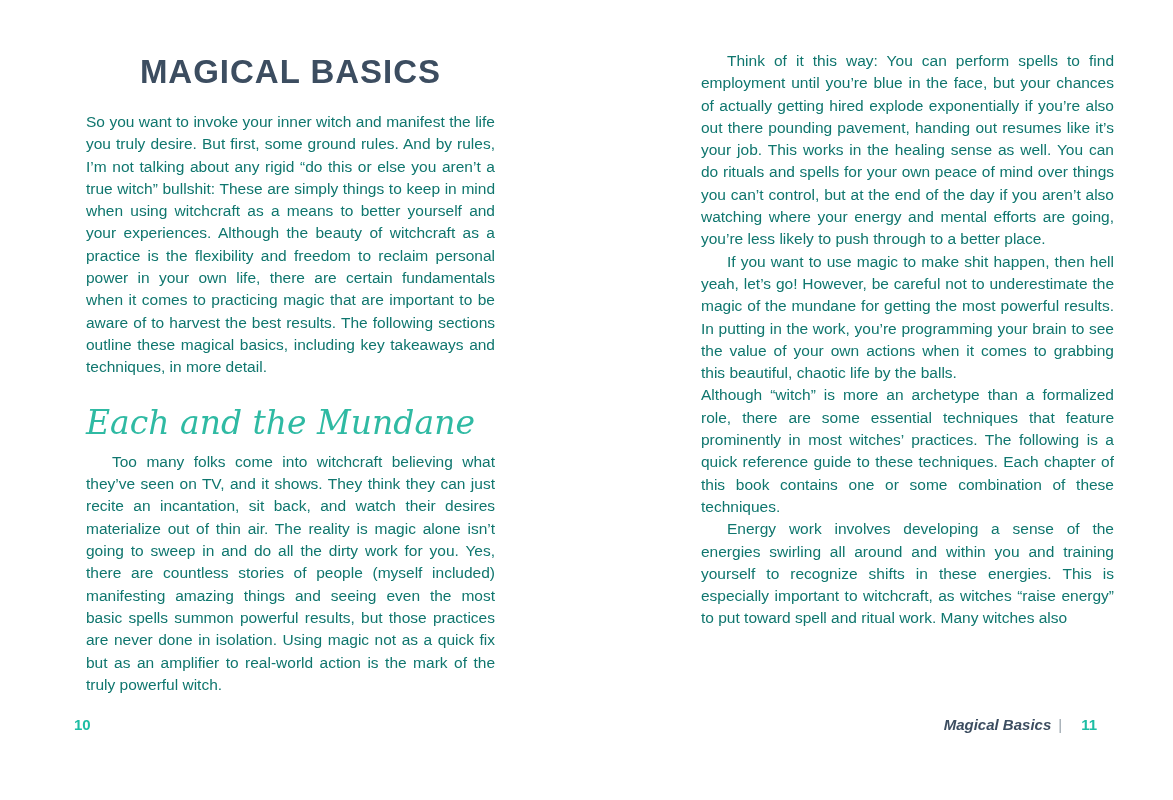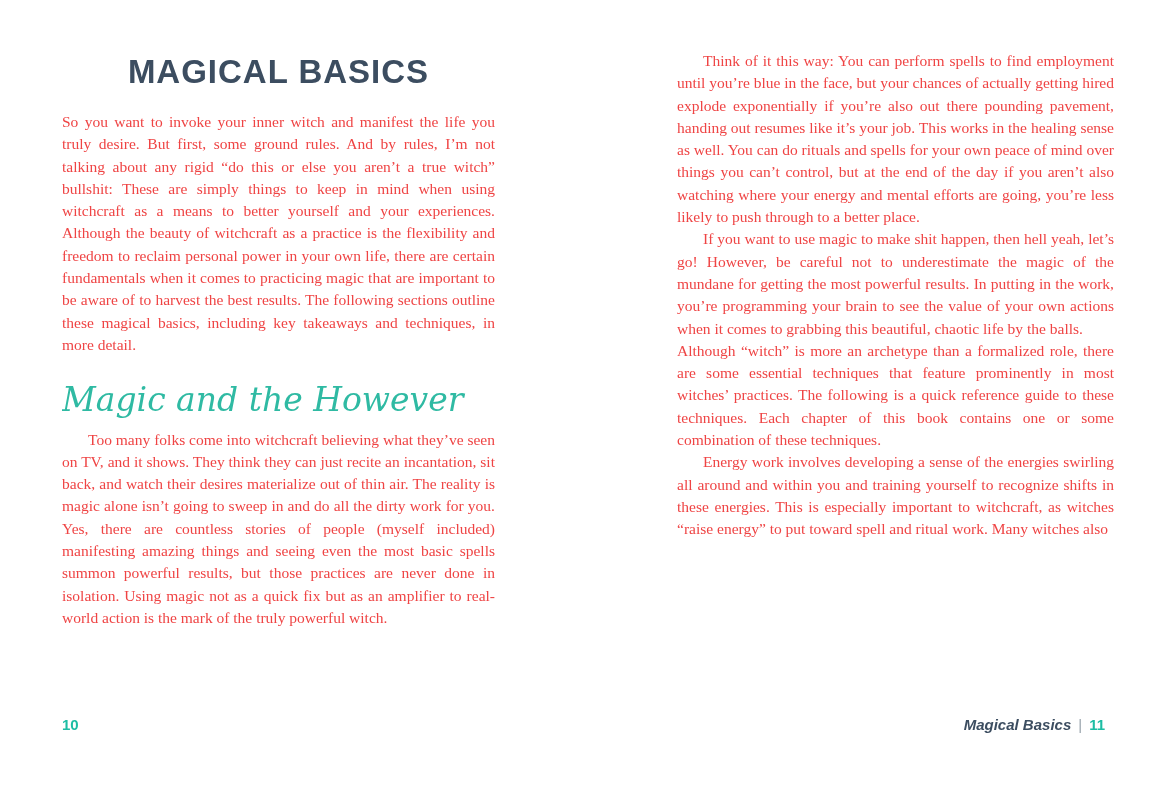--- a/index.html
+++ b/index.html
@@ -1,15 +1,15 @@
 <!DOCTYPE html>
 <html lang="en"><head>
 <meta charset="utf-8">
 <style>
-  * { box-sizing: border-box; }
+  * { box-sizing: border-box; padding-left: 12px; }
   html, body { margin: 0; padding: 0; background: #ffffff; }
   .spread {
     position: relative;
     width: 1173px;
     height: 800px;
     background: #ffffff;
     font-family: "Liberation Sans", sans-serif;
     overflow: hidden;
   }
   .page {
@@ -23,26 +23,25 @@
     margin: 0 0 20px 0;
     text-align: center;
     font-size: 33px;
     font-weight: bold;
     letter-spacing: 1px;
     color: #3c4d60;
     font-family: "Liberation Sans", sans-serif;
   }
   .body-text {
     margin: 0;
-    color: #ef4444;
+    color: #0f766e;
     font-size: 15.5px;
     line-height: 22.3px;
     text-align: justify;
     hyphens: auto;
-    font-family: Liberation Serif, serif;
   }
   .body-text.indent { text-indent: 26px; }
 
   .script-heading {
     margin: 26px 0 10px 0;
     font-family: "DejaVu Serif", serif;
     font-style: italic;
     font-weight: normal;
     font-size: 33px;
     line-height: 1.1;
@@ -60,21 +59,21 @@
     top: 716px;
     font-size: 15px;
     font-weight: bold;
   }
   .folio-left {
     left: 62px;
     width: 433px;
     color: #1dbda4;
   }
   .folio-right {
-    right: 68px;
+    right: 76px;
     text-align: right;
     white-space: nowrap;
   }
   .folio-right .book-section {
     font-style: italic;
     font-weight: bold;
     color: #3c4d60;
     font-family: "Liberation Sans", sans-serif;
   }
   .folio-right .separator {
@@ -85,21 +84,21 @@
   .folio-right .page-num { color: #1dbda4; }
 </style>
 </head>
 <body>
 
 <div class="spread">
 
   <div class="page page-left">
     <h1 class="chapter-title">MAGICAL BASICS</h1>
     <p class="body-text">So you want to invoke your inner witch and manifest the life you truly desire. But first, some ground rules. And by rules, I’m not talking about any rigid “do this or else you aren’t a true witch” bullshit: These are simply things to keep in mind when using witchcraft as a means to better yourself and your experiences. Although the beauty of witchcraft as a practice is the flexibility and freedom to reclaim personal power in your own life, there are certain fundamentals when it comes to practicing magic that are important to be aware of to harvest the best results. The following sections outline these magical basics, including key takeaways and techniques, in more detail.</p>
-    <h2 class="script-heading">Magic and the However</h2>
+    <h2 class="script-heading">Each and the Mundane</h2>
     <p class="body-text indent">Too many folks come into witchcraft believing what they’ve seen on TV, and it shows. They think they can just recite an incantation, sit back, and watch their desires materialize out of thin air. The reality is magic alone isn’t going to sweep in and do all the dirty work for you. Yes, there are countless stories of people (myself included) manifesting amazing things and seeing even the most basic spells summon powerful results, but those practices are never done in isolation. Using magic not as a quick fix but as an amplifier to real-world action is the mark of the truly powerful witch.</p>
   </div>
 
   <div class="page page-right">
     <p class="body-text indent">Think of it this way: You can perform spells to find employment until you’re blue in the face, but your chances of actually getting hired explode exponentially if you’re also out there pounding pavement, handing out resumes like it’s your job. This works in the healing sense as well. You can do rituals and spells for your own peace of mind over things you can’t control, but at the end of the day if you aren’t also watching where your energy and mental efforts are going, you’re less likely to push through to a better place.</p>
     <p class="body-text indent">If you want to use magic to make shit happen, then hell yeah, let’s go! However, be careful not to underestimate the magic of the mundane for getting the most powerful results. In putting in the work, you’re programming your brain to see the value of your own actions when it comes to grabbing this beautiful, chaotic life by the balls.</p>
     <p class="body-text">Although “witch” is more an archetype than a formalized role, there are some essential techniques that feature prominently in most witches’ practices. The following is a quick reference guide to these techniques. Each chapter of this book contains one or some combination of these techniques.</p>
     <p class="body-text indent">Energy work involves developing a sense of the energies swirling all around and within you and training yourself to recognize shifts in these energies. This is especially important to witchcraft, as witches “raise energy” to put toward spell and ritual work. Many witches also</p>
   </div>
 

